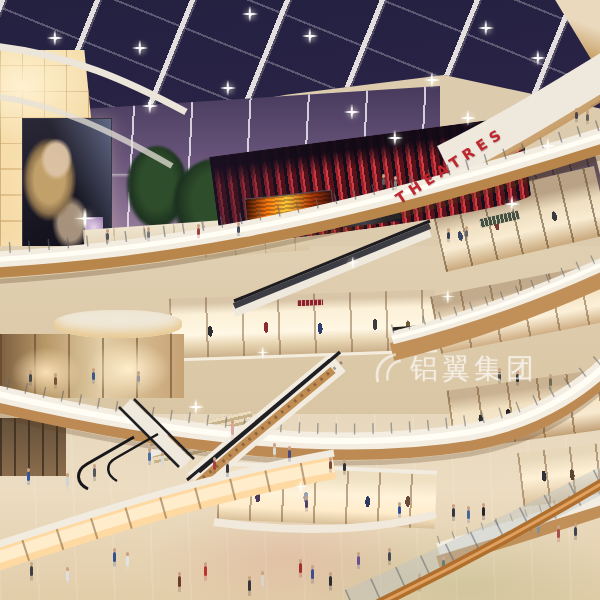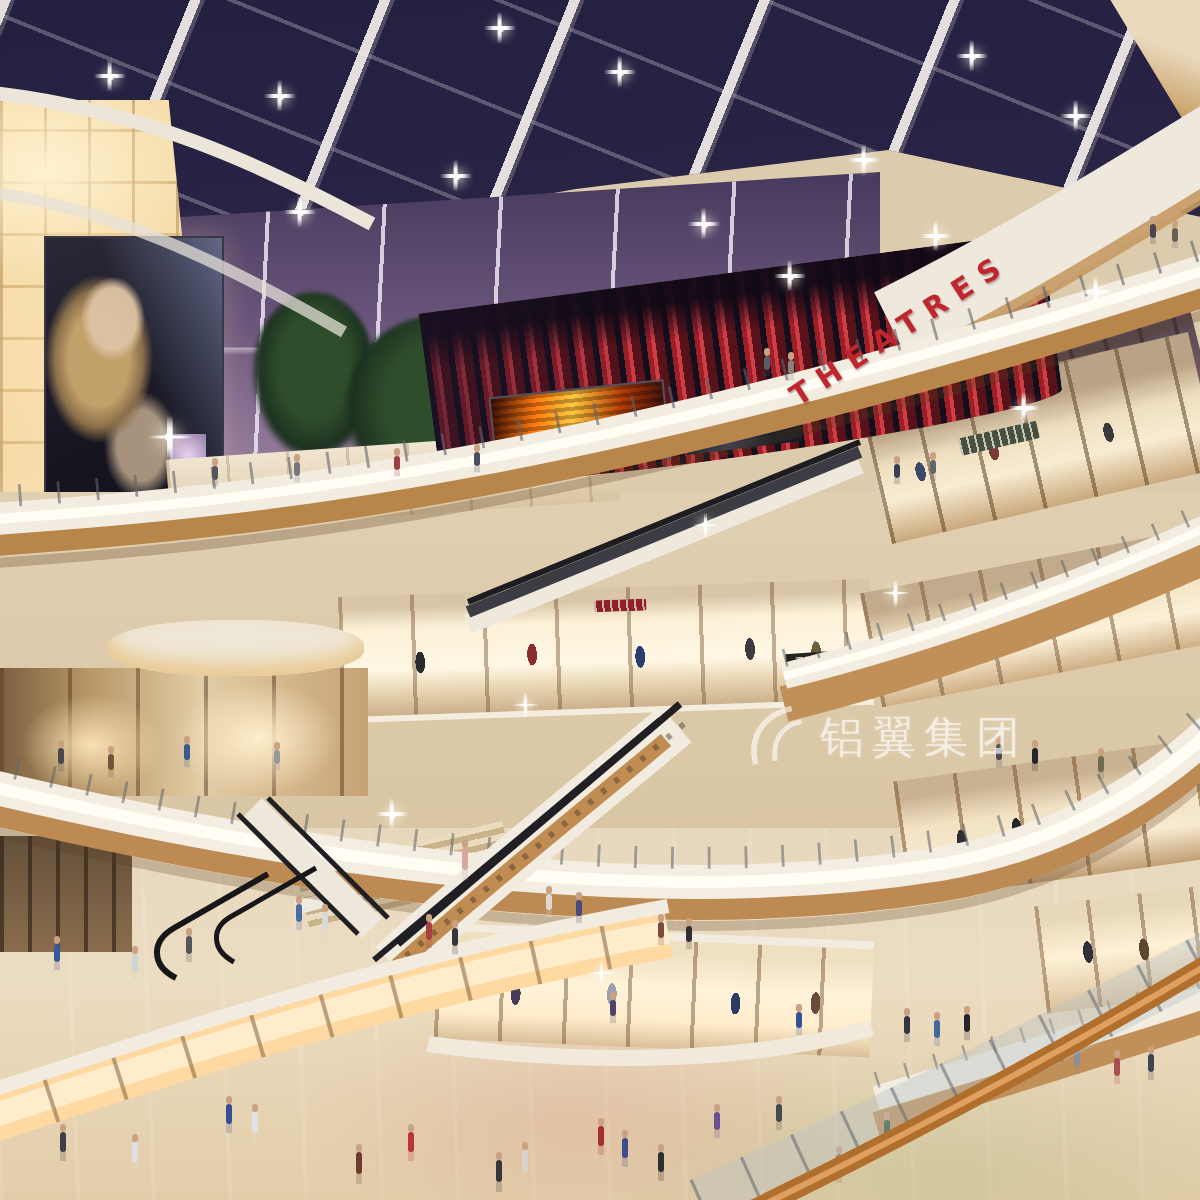--- a/index.html
+++ b/index.html
@@ -181,21 +181,21 @@
   .star{position:absolute;width:3px;height:3px;margin:-1.5px;border-radius:50%;background:#fff;
     box-shadow:0 0 6px 2px rgba(255,250,230,.85)}
   .star::before,.star::after{content:"";position:absolute;left:50%;top:50%;width:16px;height:1.6px;
     margin:-0.8px 0 0 -8px;
     background:linear-gradient(90deg,rgba(0,0,0,0),rgba(255,255,255,.95) 30% 70%,rgba(0,0,0,0));}
   .star::after{transform:rotate(90deg)}
 
   
   .wm{left:368px;top:346px;z-index:28;display:flex;align-items:center;gap:6px;
     color:rgba(255,255,255,.62)}
-  .wm-text{font-size:22px;letter-spacing:4px;text-shadow:0 0 2px rgba(255,255,255,.25);white-space:nowrap}
+  .wm-text{font-size:28px;letter-spacing:4px;text-shadow:0 0 2px rgba(255,255,255,.25);white-space:nowrap}
 </style>
 </head>
 <body>
 
 <div id="scene">
 
   <div class="abs ceiling">
     <div class="beams"></div>
   </div>
 

